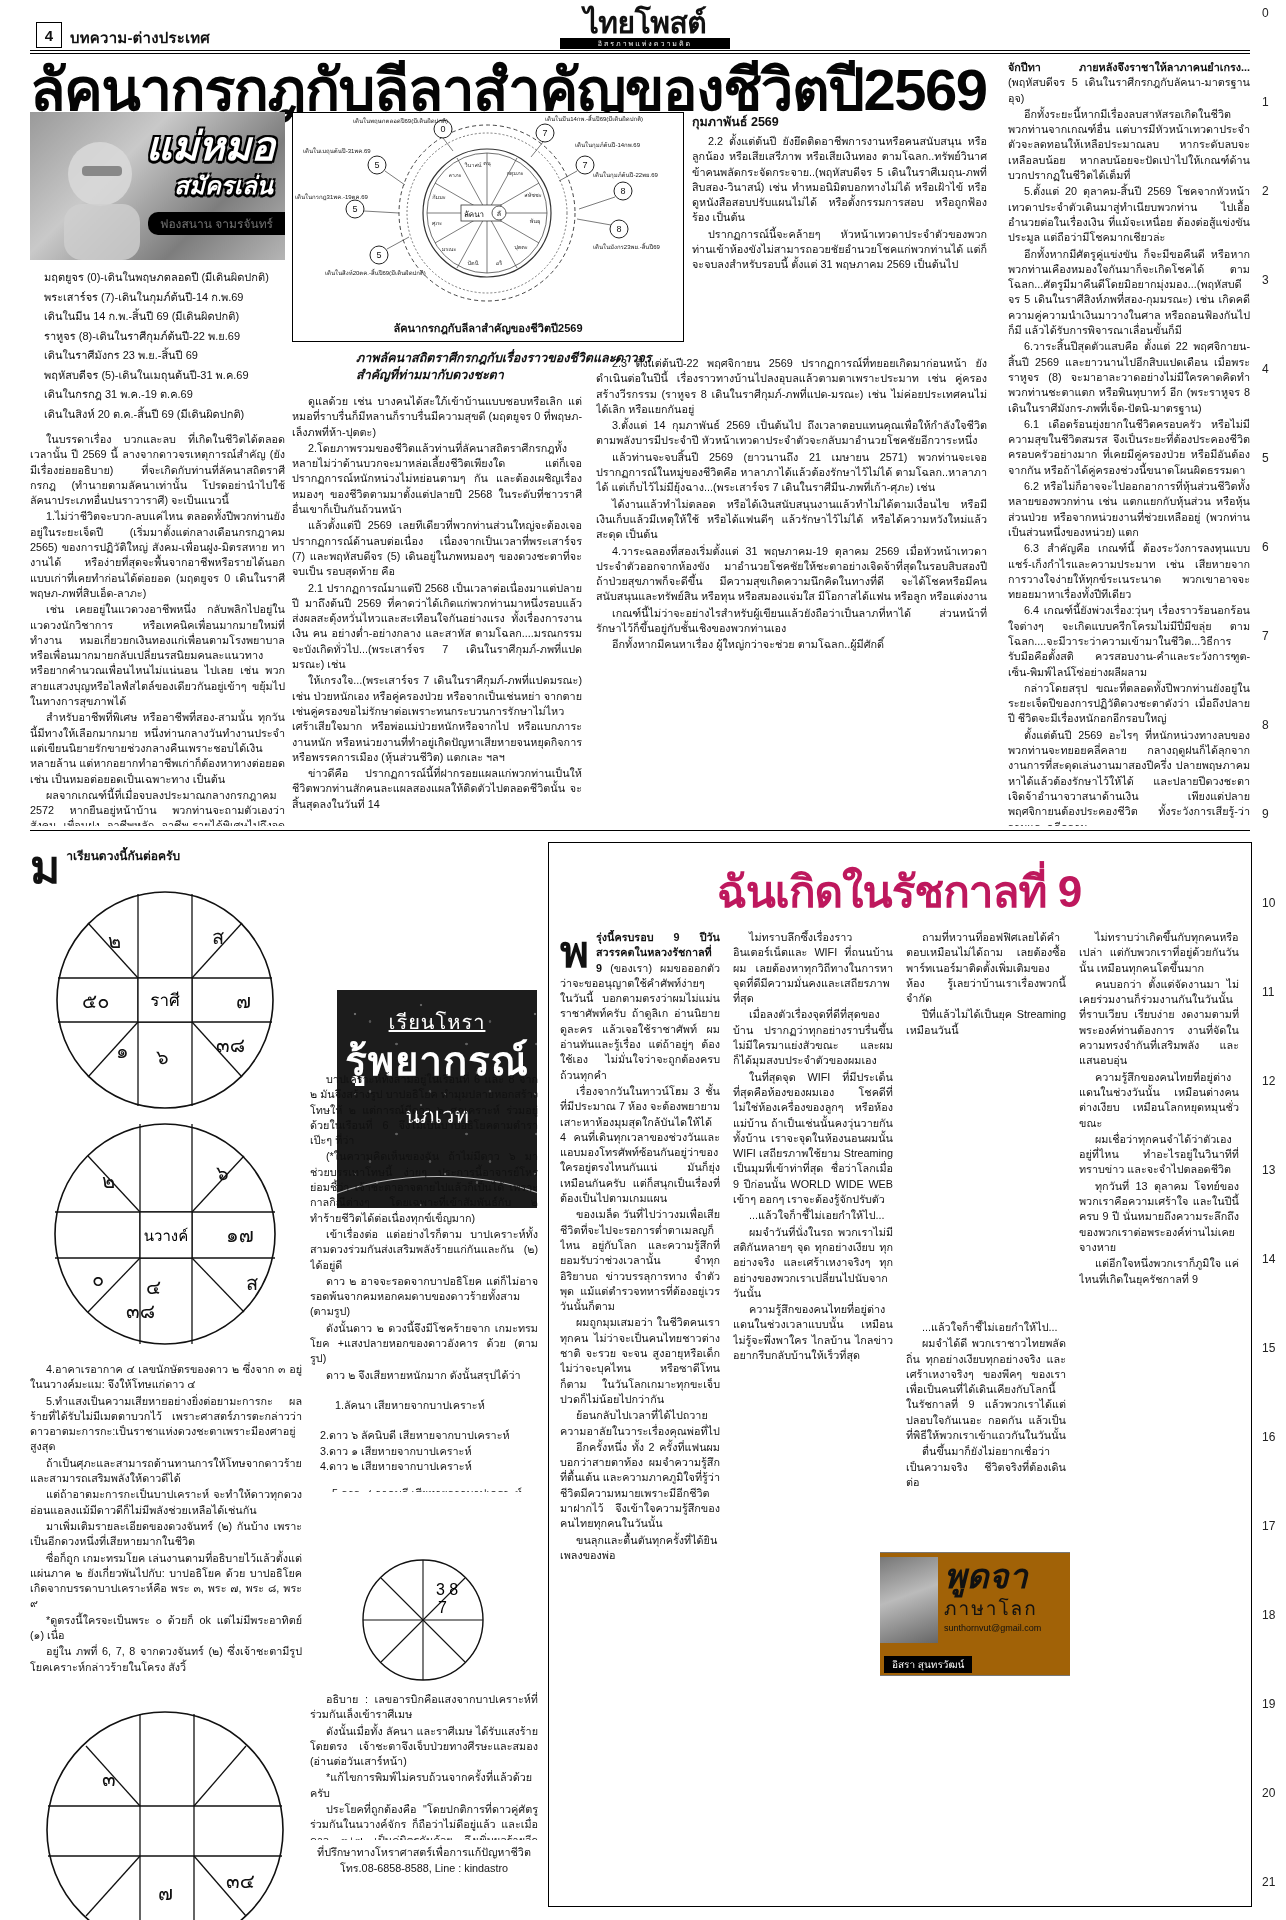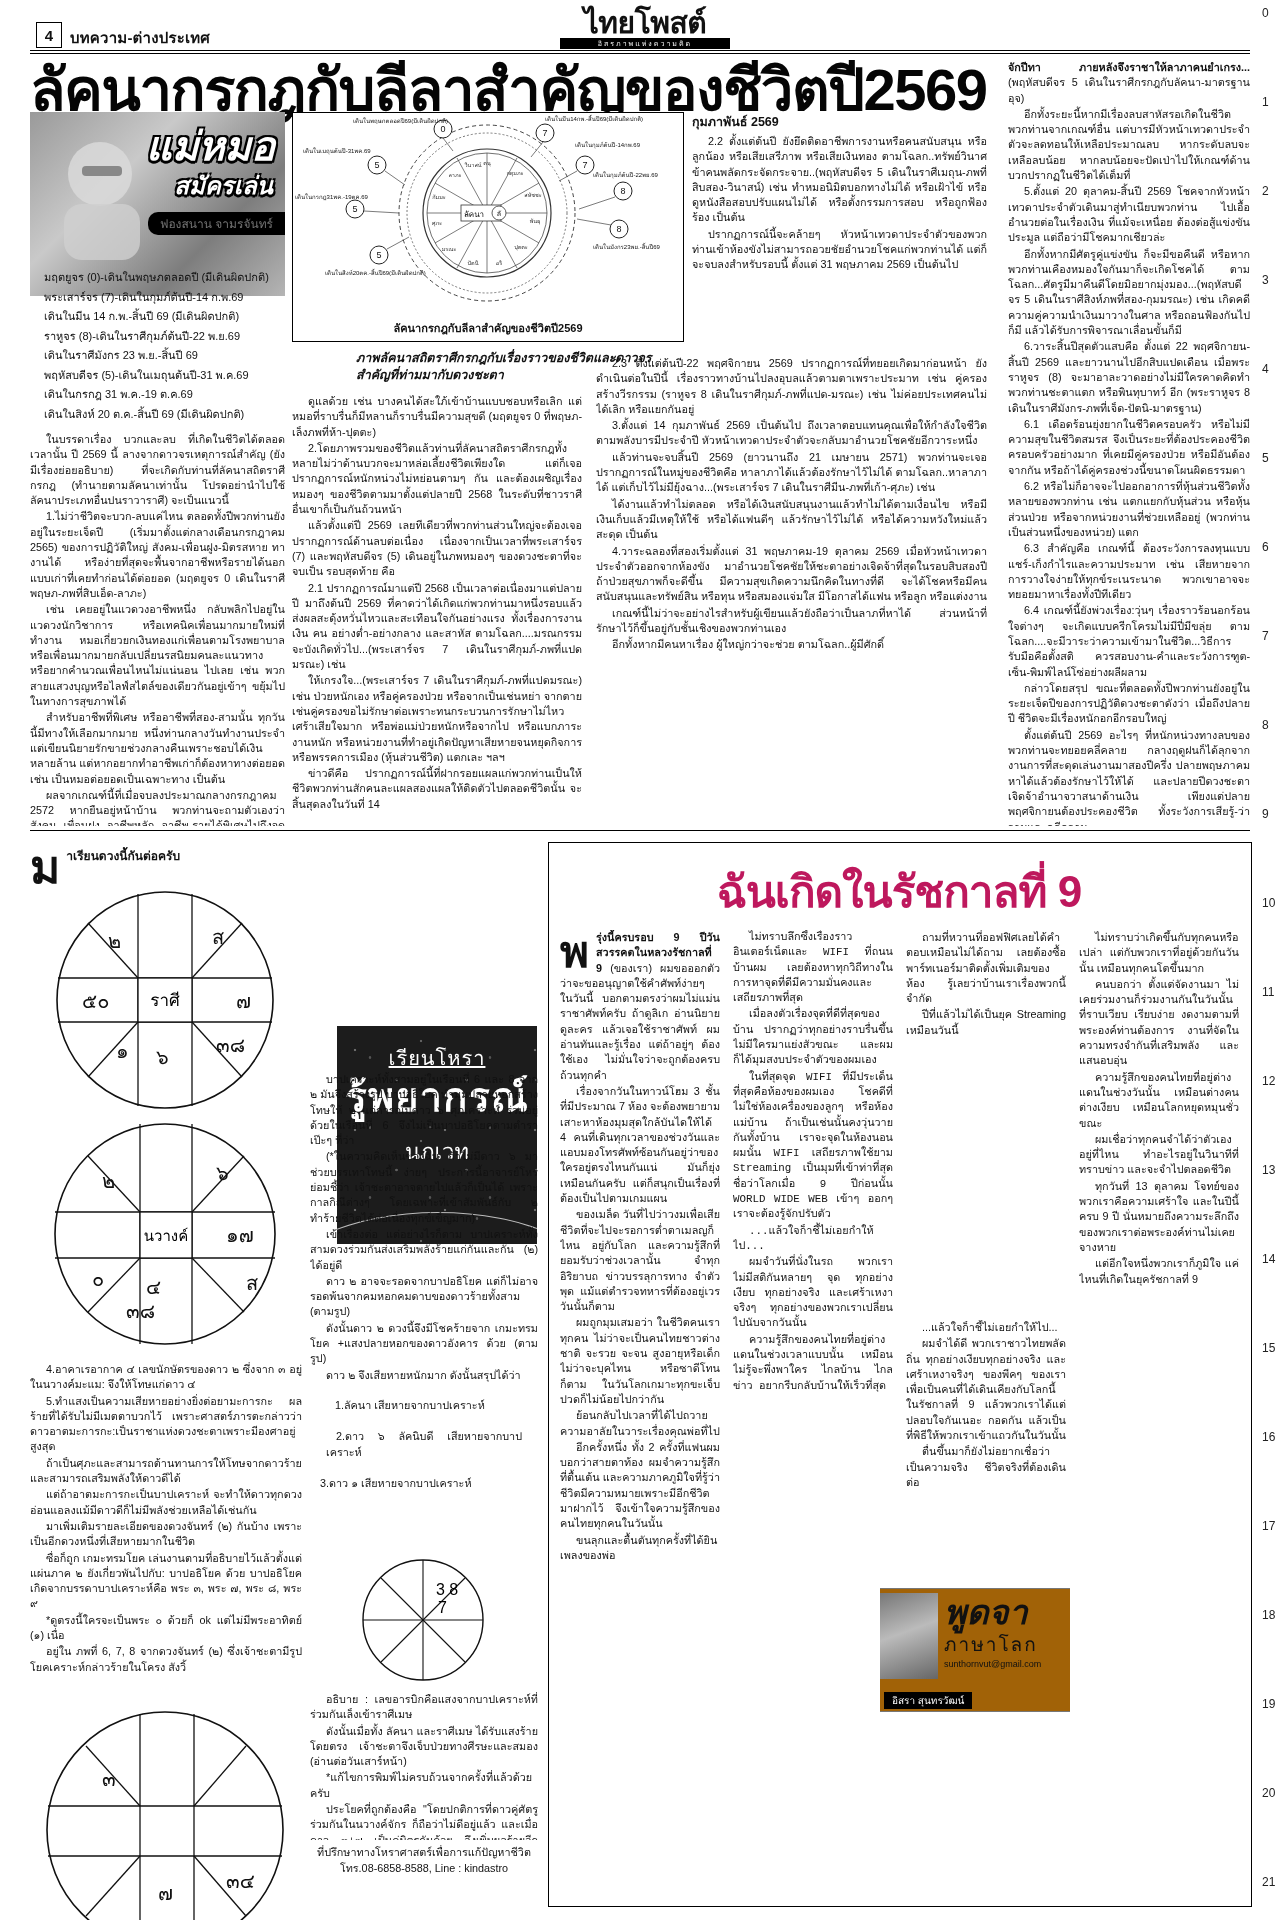--- a/index.html
+++ b/index.html
@@ -114,21 +114,21 @@
         <p class="p">6.วาระสิ้นปีสุดตัวแสบคือ ตั้งแต่ 22 พฤศจิกายน-สิ้นปี 2569 และยาวนานไปอีกสิบแปดเดือน เมื่อพระราหูจร (8) จะมาอาละวาดอย่างไม่มีใครคาดคิดทำพวกท่านชะตาแตก หรือพินทุบาทว์ อีก (พระราหูจร 8 เดินในราศีมังกร-ภพที่เจ็ด-ปัตนิ-มาตรฐาน)</p>
         <p class="p">6.1 เดือดร้อนยุ่งยากในชีวิตครอบครัว หรือไม่มีความสุขในชีวิตสมรส จึงเป็นระยะที่ต้องประคองชีวิตครอบครัวอย่างมาก ที่เคยมีคู่ครองป่วย หรือมีอันต้องจากกัน หรือถ้าได้คู่ครองช่วงนี้ขนาดโผนผิดธรรมดา</p>
         <p class="p">6.2 หรือไม่ก็อาจจะไปออกอาการที่หุ้นส่วนชีวิตทั้งหลายของพวกท่าน เช่น แตกแยกกับหุ้นส่วน หรือหุ้นส่วนป่วย หรือจากหน่วยงานที่ช่วยเหลืออยู่ (พวกท่านเป็นส่วนหนึ่งของหน่วย) แตก</p>
         <p class="p">6.3 สำคัญคือ เกณฑ์นี้ ต้องระวังการลงทุนแบบแชร์-เก็งกำไรและความประมาท เช่น เสียหายจากการวางใจง่ายให้ทุกข์ระเนระนาด พวกเขาอาจจะทยอยมาหาเรื่องทั้งปีทีเดียว</p>
         <p class="p">6.4 เกณฑ์นี้ยังพ่วงเรื่อง:วุ่นๆ เรื่องราวร้อนอกร้อนใจต่างๆ จะเกิดแบบครีกโครมไม่มีปี่มีขลุ่ย ตามโฉลก....จะมีวาระว่าความเข้ามาในชีวิต...วิธีการรับมือคือตั้งสติ ควรสอบงาน-คำและระวังการฑูต-เซ็น-พิมพ์ไลน์โซ่อย่างผลีผลาม</p>
         <p class="p">กล่าวโดยสรุป ขณะที่ตลอดทั้งปีพวกท่านยังอยู่ในระยะเจ็ดปีของการปฏิวัติดวงชะตาดังว่า เมื่อถึงปลายปี ชีวิตจะมีเรื่องหนักอกอีกรอบใหญ่</p>
         <p class="p">ตั้งแต่ต้นปี 2569 อะไรๆ ที่หนักหน่วงทางลบของพวกท่านจะทยอยคลี่คลาย กลางฤดูฝนก็ได้ลุกจากงานการที่สะดุดเล่นงานมาสองปีครึ่ง ปลายพฤษภาคมหาได้แล้วต้องรักษาไว้ให้ได้ และปลายปีดวงชะตาเจิดจ้าอำนาจวาสนาด้านเงิน เพียงแต่ปลายพฤศจิกายนต้องประคองชีวิต ทั้งระวังการเสียรู้-ว่าวามและคดีความ</p>
       </div>
   </div>
 
-  <div class="abs photocard" style="left:30px;top:112px;width:255px;height:184px;">
+  <div class="abs photocard" style="left:30px;top:112px;width:255px;height:148px;">
     <svg width="255" height="148" style="position:absolute;left:0;top:0;">
       <circle cx="70" cy="62" r="32" fill="#d9d9d9" opacity="0.85"></circle>
       <rect x="34" y="92" width="76" height="56" rx="18" fill="#d0d0d0" opacity="0.8"></rect>
       <rect x="52" y="54" width="40" height="10" rx="4" fill="#888"></rect>
     </svg>
     <div class="abs mm-script" style="right:10px;top:14px;font-size:40px;line-height:40px;">แม่หมอ</div>
     <div class="abs mm-script" style="right:12px;top:62px;font-size:24px;line-height:24px;">สมัครเล่น</div>
     <div class="abs byline-strip" style="right:0;top:100px;">ฟองสนาน จามรจันทร์</div>
   </div>
 
@@ -360,21 +360,21 @@
     <div>
         <p class="p">บาปเคราะห์ทั้งสามอยู่ในเรือนที่ 6 และ 8 จาก ๒ มันจึงสร้างรูป บาปอธิโยค ทำมุมปลายหอกสร้างโทษให้ ๒ แต่การณ์มีดาว ๖ ศุภเคราะห์ ร่วมอยู่ด้วยในเรือนที่ 6 จึงไม่เป็นบาปอธิโยคตามตำราเป๊ะๆ ที่ว่า</p>
         <p class="p">(*ในความคิดเห็นของฉัน ถ้าไม่มีดาว ๖ มาช่วยบรรเทาโทษนี้ ง่ายๆ ประการนี้อาจารย์โหรย่อมชี้ว่า เจ้าชะตาอาจตายไปแล้วก็เป็นได้ เพราะกาลกิณีต่างๆ โดยเฉพาะที่เข้าสัมพันธ์กับ ๒ ทำร้ายชีวิตได้ต่อเนื่องทุกข์เข็ญมาก)</p>
         <p class="p">เข้าเรื่องต่อ แต่อย่างไรก็ตาม บาปเคราะห์ทั้งสามดวงร่วมกันส่งเสริมพลังร้ายแก่กันและกัน (๒) ได้อยู่ดี</p>
         <p class="p">ดาว ๒ อาจจะรอดจากบาปอธิโยค แต่ก็ไม่อาจรอดพ้นจากคมหอกคมดาบของดาวร้ายทั้งสาม (ตามรูป)</p>
         <p class="p">ดังนั้นดาว ๒ ดวงนี้จึงมีโชคร้ายจาก เกมะทรมโยค +แสงปลายหอกของดาวอังคาร ด้วย (ตามรูป)</p>
         <p class="p">ดาว ๒ จึงเสียหายหนักมาก ดังนั้นสรุปได้ว่า</p>
       </div>
     <div>
         <p class="p" style="text-indent:10px;margin:15px;">1.ลัคนา เสียหายจากบาปเคราะห์</p>
-        <p class="p" style="text-indent:10px;margin:16px;">2.ดาว ๖ ลัคนิบดี เสียหายจากบาปเคราะห์</p>
+        <p class="p" style="text-indent:10px;margin:0;">2.ดาว ๖ ลัคนิบดี เสียหายจากบาปเคราะห์</p>
         <p class="p" style="text-indent:10px;margin:0;">3.ดาว ๑ เสียหายจากบาปเคราะห์</p>
         <p class="p" style="text-indent:10px;margin:0;">4.ดาว ๒ เสียหายจากบาปเคราะห์</p>
         <p class="p" style="text-indent:10px;margin:12px;">5.ดาว ๔ ภาคบดี เสียหายจากบาปเคราะห์</p>
       </div>
     <div>
         <p class="p">ดังนั้นชิ้นส่วนสำคัญการมีชีวิตของเจ้าชะตาจึงเสียหาย สร้างความทุกข์ทรมานอย่างมากมายแก่เจ้าของดวงชะตา โดยไม่อาจหลีกเลี่ยงอันตรายใดๆ จนถึงตาย (เคยเขียนรูปดวงไว้ให้ดูแล้ว)</p>
       </div>
   </div>
 
   <svg class="abs" style="left:358px;top:1555px;" width="130" height="130">
@@ -408,21 +408,21 @@
     <div>
         <p class="p">เรื่องจากวันในทาวน์โฮม 3 ชั้น ที่มีประมาณ 7 ห้อง จะต้องพยายามเสาะหาห้องมุมสุดใกล้บันไดให้ได้ 4 คนที่เดินทุกเวลาของช่วงวันและแอบมองโทรศัพท์ซ้อนกันอยู่ว่าของใครอยู่ตรงไหนกันแน่ มันก็ยุ่งเหมือนกันครับ แต่ก็สนุกเป็นเรื่องที่ต้องเป็นไปตามเกมแผน</p>
         <p class="p">ของเมล็ด วันที่ไปว่าวงมเพื่อเสียชีวิตที่จะไปจะรอการต่ำตาเมลญก็ไหน อยู่กับโลก และความรู้สึกที่ยอมรับว่าช่วงเวลานั้น จำทุกอิริยาบถ ข่าวบรรลุการทาง จำตัวพุด แม้แต่ตำรวจทหารที่ต้องอยู่เวรวันนั้นก็ตาม</p>
         <p class="p">ผมถูกมุมเสมอว่า ในชีวิตคนเราทุกคน ไม่ว่าจะเป็นคนไทยชาวต่างชาติ จะรวย จะจน สูงอายุหรือเด็ก ไม่ว่าจะบุคไทน หรือซาดีโทนก็ตาม ในวันโลกเกมาะทุกขะเจ็บปวดก็ไม่น้อยไปกว่ากัน</p>
         <p class="p">ย้อนกลับไปเวลาที่ได้ไปถวายความอาลัยในวาระเรื่องคุณพ่อที่ไป</p>
         <p class="p">อีกครั้งหนึ่ง ทั้ง 2 ครั้งที่แฟนผมบอกว่าสายตาท้อง ผมจำความรู้สึกที่ตื้นเต้น และความภาคภูมิใจที่รู้ว่าชีวิตมีความหมายเพราะมีอีกชีวิตมาฝากไว้ จึงเข้าใจความรู้สึกของคนไทยทุกคนในวันนั้น</p>
         <p class="p">ขนลุกและตื้นตันทุกครั้งที่ได้ยินเพลงของพ่อ</p>
       </div>
   </div>
 
-  <div class="abs flow" style="left:733px;top:930px;width:160px;height:960px;font-family:Liberation Mono, monospace;">
+  <div class="abs flow" style="left:733px;top:930px;width:160px;height:960px;">
       <p class="p">ไม่ทราบลึกซึ้งเรื่องราวอินเตอร์เน็ตและ WIFI ที่ถนนบ้านผม เลยต้องหาทุกวิถีทางในการหาจุดที่ดีมีความมั่นคงและเสถียรภาพที่สุด</p>
       <p class="p">เมื่อลงตัวเรื่องจุดที่ดีที่สุดของบ้าน ปรากฏว่าทุกอย่างราบรื่นขึ้น ไม่มีใครมาแย่งสัวขณะ และผมก็ได้มุมสงบประจำตัวของผมเอง</p>
       <p class="p">ในที่สุดจุด WIFI ที่มีประเด็นที่สุดคือห้องของผมเอง โชคดีที่ไม่ใช่ห้องเครื่องของลูกๆ หรือห้องแม่บ้าน ถ้าเป็นเช่นนั้นคงวุ่นวายกันทั้งบ้าน เราจะจุดในห้องนอนผมนั้น WIFI เสถียรภาพใช้ยาม Streaming เป็นมุมที่เข้าท่าที่สุด ชื่อว่าโลกเมื่อ 9 ปีก่อนนั้น WORLD WIDE WEB เข้าๆ ออกๆ เราจะต้องรู้จักปรับตัว</p>
       <p class="p">...แล้วใจก็าชี้ไม่เอยกำให้ไป...</p>
       <p class="p">ผมจำวันที่นั่งในรถ พวกเราไม่มีสติกันหลายๆ จุด ทุกอย่างเงียบ ทุกอย่างจริง และเศร้าเหงาจริงๆ ทุกอย่างของพวกเราเปลี่ยนไปนับจากวันนั้น</p>
       <p class="p">ความรู้สึกของคนไทยที่อยู่ต่างแดนในช่วงเวลาแบบนั้น เหมือนไม่รู้จะพึ่งพาใคร ไกลบ้าน ไกลข่าว อยากรีบกลับบ้านให้เร็วที่สุด</p>
     </div>
 
   <div class="abs flow" style="left:906px;top:930px;width:160px;height:252px;">
       <p class="p">ถามที่หวานที่ออฟฟิศเลยได้คำตอบเหมือนไม่ได้ถาม เลยต้องซื้อพาร์ทเนอร์มาติดตั้งเพิ่มเติมของห้อง รู้เลยว่าบ้านเราเรื่องพวกนี้ จำกัด</p>

